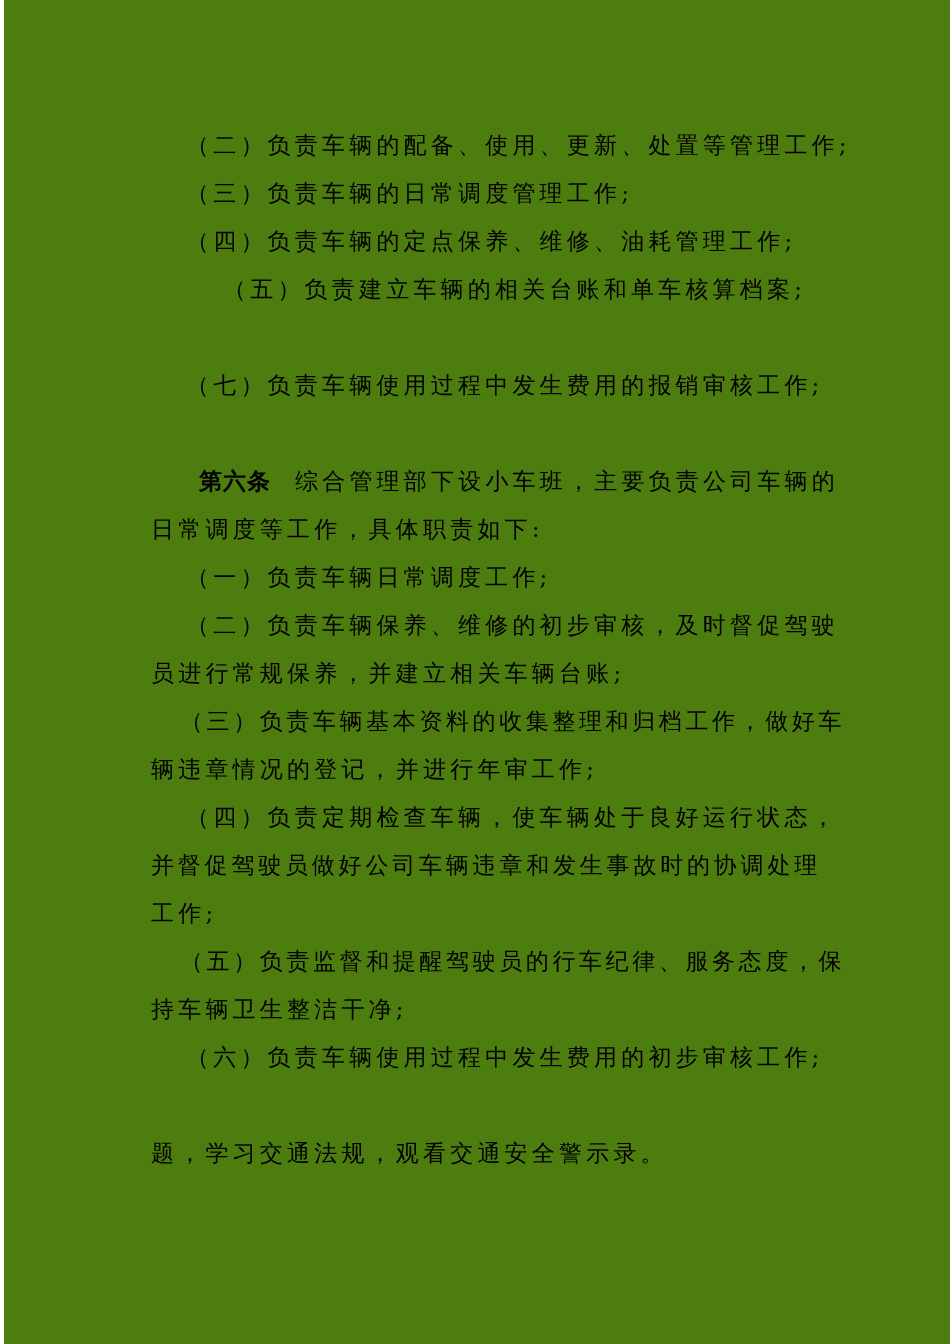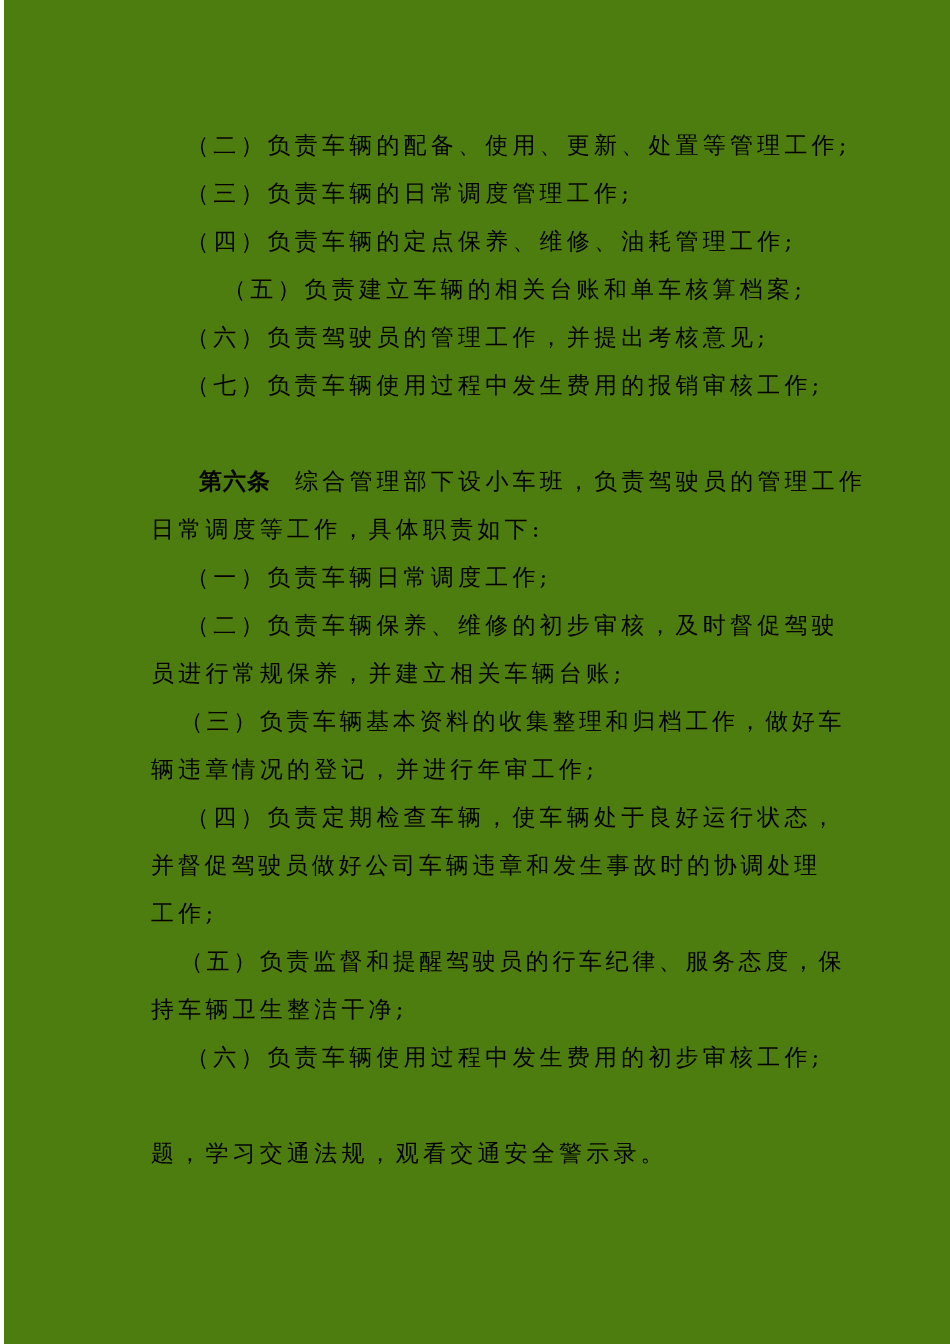--- a/index.html
+++ b/index.html
@@ -11,25 +11,24 @@
     .gap { display: inline-block; width: 24px; }
   </style>
 </head>
 <body>
 
 <div class="page">
   <div class="line" style="left:182px;top:130px;">（二）负责车辆的配备、使用、更新、处置等管理工作;</div>
   <div class="line" style="left:182px;top:178px;">（三）负责车辆的日常调度管理工作;</div>
   <div class="line" style="left:182px;top:226px;text-align:right;">（四）负责车辆的定点保养、维修、油耗管理工作;</div>
   <div class="line" style="left:182px;top:274px;margin-left:37px;">（五）负责建立车辆的相关台账和单车核算档案;</div>
-  <div class="line" style="left:182px;top:322px;">（六）负责驾驶员的管理工作，并提出考核意见;</div>
   <div class="line" style="left:182px;top:370px;">（七）负责车辆使用过程中发生费用的报销审核工作;</div>
 
   <div class="line" style="left:195px;top:466px;">
-    <span class="bold">第六条</span><span class="gap"></span><span>综合管理部下设小车班，负责驾驶员的管理工作</span>
+    <span class="bold">第六条</span><span class="gap"></span><span>综合管理部下设小车班，主要负责公司车辆的</span>
   </div>
   <div class="line" style="left:147px;top:514px;">日常调度等工作，具体职责如下:</div>
 
   <div class="line" style="left:182px;top:562px;">（一）负责车辆日常调度工作;</div>
 
   <div class="line" style="left:182px;top:610px;">（二）负责车辆保养、维修的初步审核，及时督促驾驶</div>
   <div class="line" style="left:147px;top:658px;">员进行常规保养，并建立相关车辆台账;</div>
 
   <div class="line" style="left:176px;top:706px;letter-spacing:3.6px;">（三）负责车辆基本资料的收集整理和归档工作，做好车</div>
   <div class="line" style="left:147px;top:754px;">辆违章情况的登记，并进行年审工作;</div>

